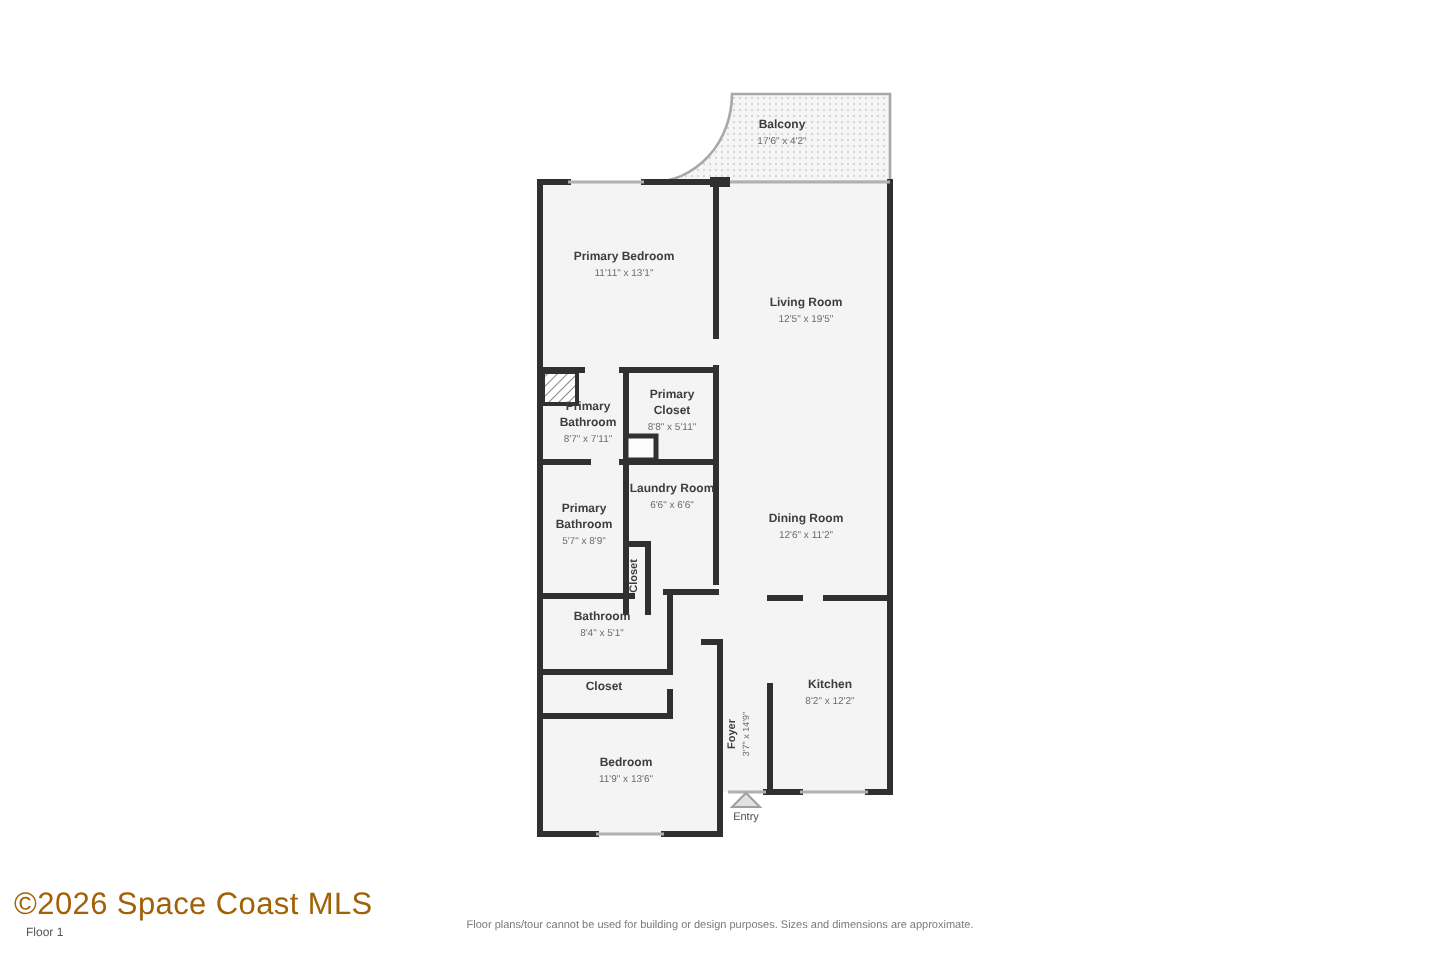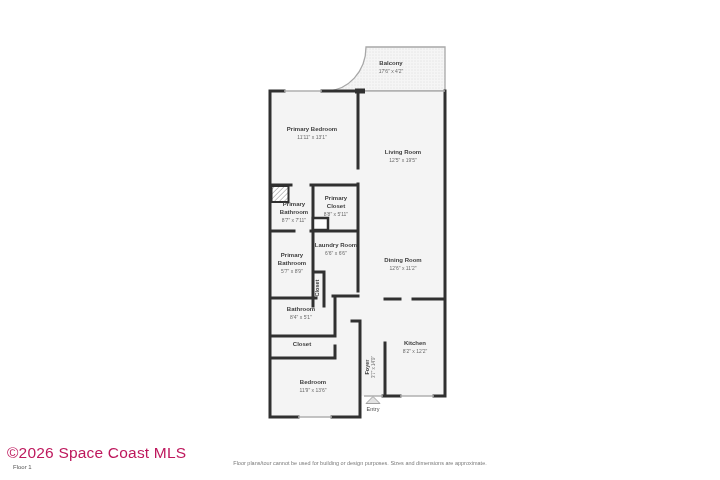--- a/index.html
+++ b/index.html
@@ -7,21 +7,21 @@
         font-family:"Liberation Sans",sans-serif;}
   .plan-svg{position:absolute;left:0;top:0;}
   .room-label{position:absolute;transform:translate(-50%,-50%);text-align:center;
               line-height:1.3;pointer-events:none;}
   .room-label.vert{transform:translate(-50%,-50%) rotate(-90deg);}
   .rname{font-size:6px;font-weight:700;color:#3d3d3d;white-space:pre-line;}
   .rdims{font-size:5px;font-weight:400;color:#6b6b6b;}
   .vert .rname{font-size:5.5px;}
   .vert .rdims{font-size:4.5px;}
   .entry-label{position:absolute;transform:translateX(-50%);font-size:5.5px;color:#4c4c4c;}
-  .watermark{position:absolute;left:7px;top:444px;font-size:15.5px;color:#be185d;
+  .watermark{position:absolute;left:7px;top:444px;font-size:15.5px;color:#a16207;
              letter-spacing:0.2px;}
   .floor-indicator{position:absolute;left:13px;top:464px;font-size:6px;color:#555;}
   .disclaimer{position:absolute;left:360px;top:460px;transform:translateX(-50%);
               font-size:5.5px;color:#7a7a7a;white-space:nowrap;}
 </style>
 </head>
 <body>
 
 <div class="page">
 

